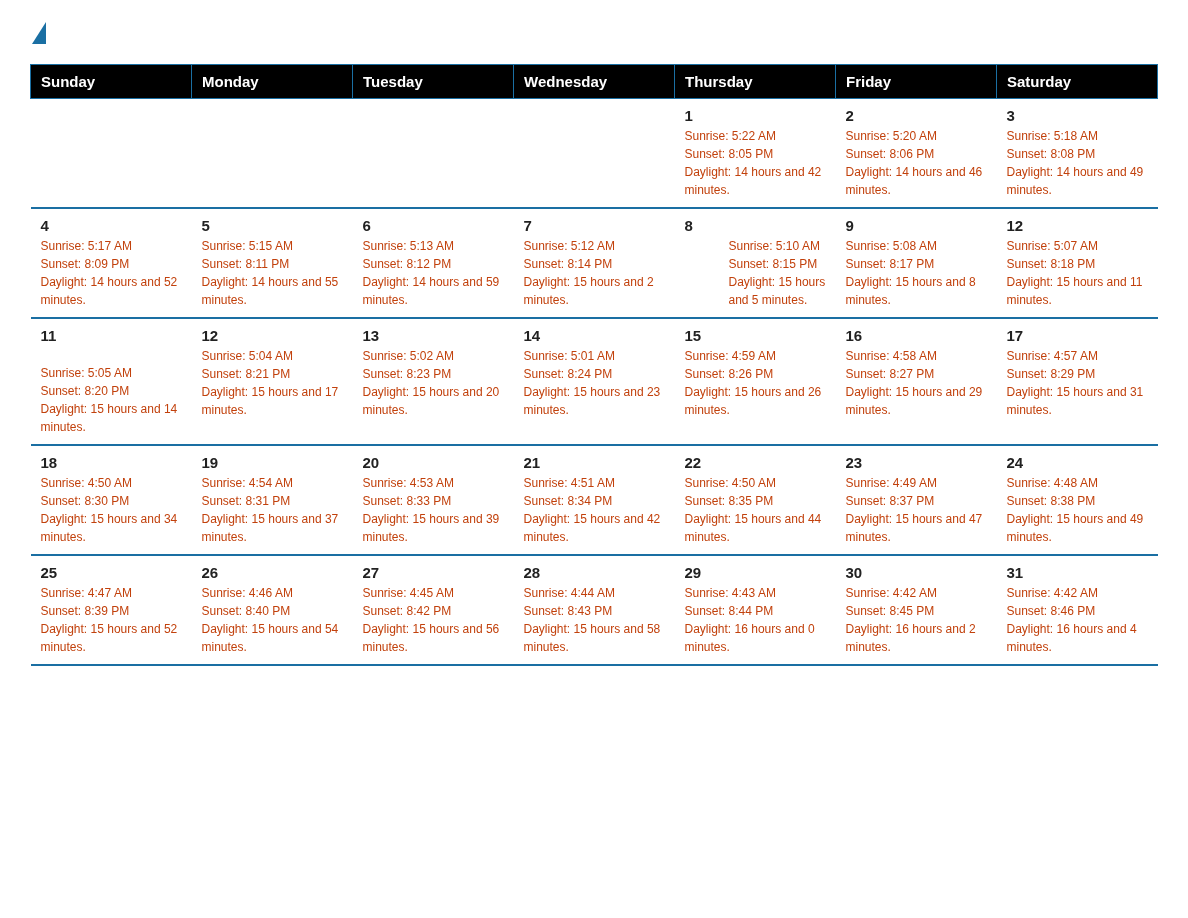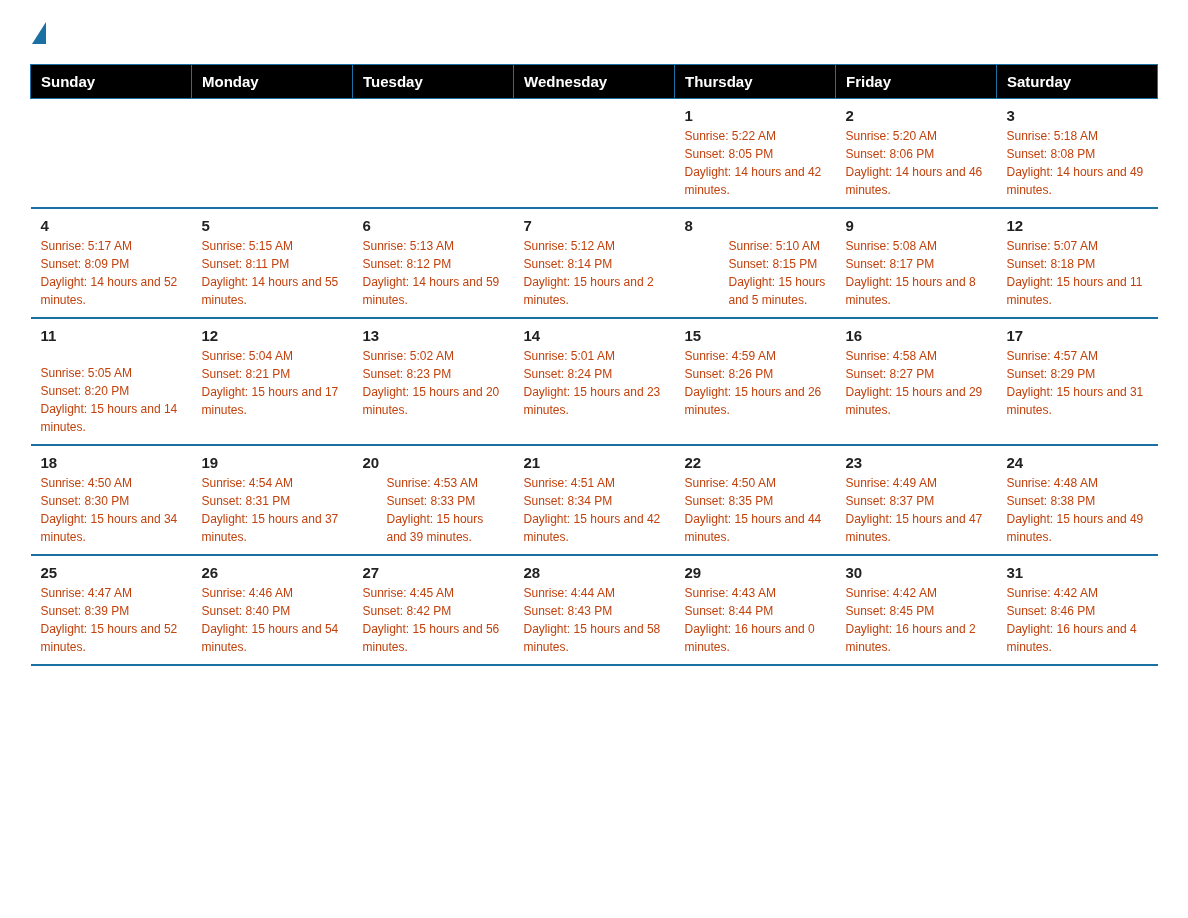--- a/index.html
+++ b/index.html
@@ -247,21 +247,21 @@
 Daylight: 15 hours and 34 minutes.</div>
         </td>
         <td>
           <span class="day-number">19</span>
           <div class="day-info" style="white-space: pre-line;">Sunrise: 4:54 AM
 Sunset: 8:31 PM
 Daylight: 15 hours and 37 minutes.</div>
         </td>
         <td>
           <span class="day-number">20</span>
-          <div class="day-info" style="white-space: pre-line; margin-left: 24px;">Sunrise: 4:53 AM
+          <div class="day-info" style="white-space: pre-line;">Sunrise: 4:53 AM
 Sunset: 8:33 PM
 Daylight: 15 hours and 39 minutes.</div>
         </td>
         <td>
           <span class="day-number">21</span>
           <div class="day-info" style="white-space: pre-line;">Sunrise: 4:51 AM
 Sunset: 8:34 PM
 Daylight: 15 hours and 42 minutes.</div>
         </td>
         <td>

